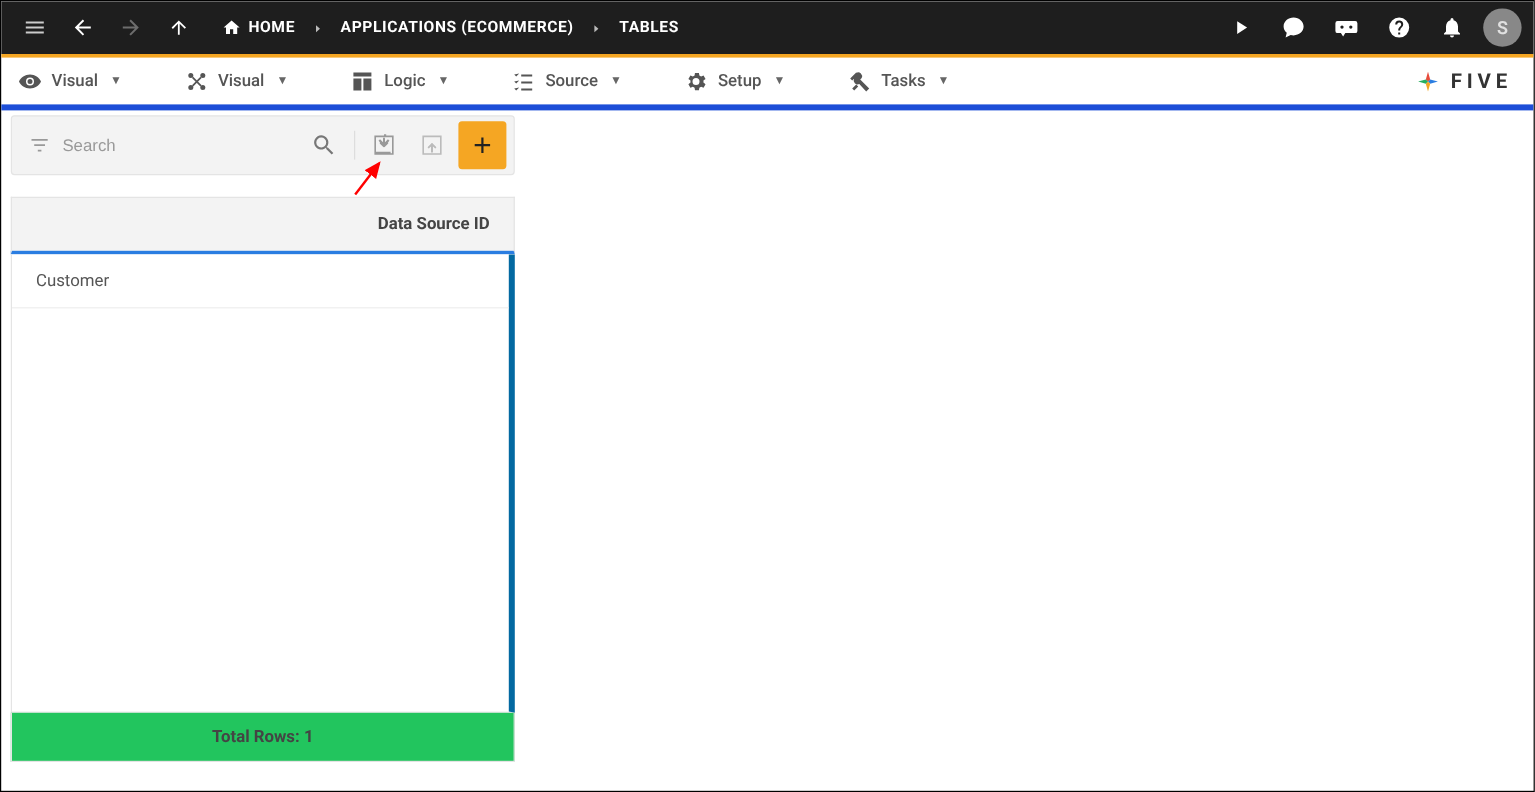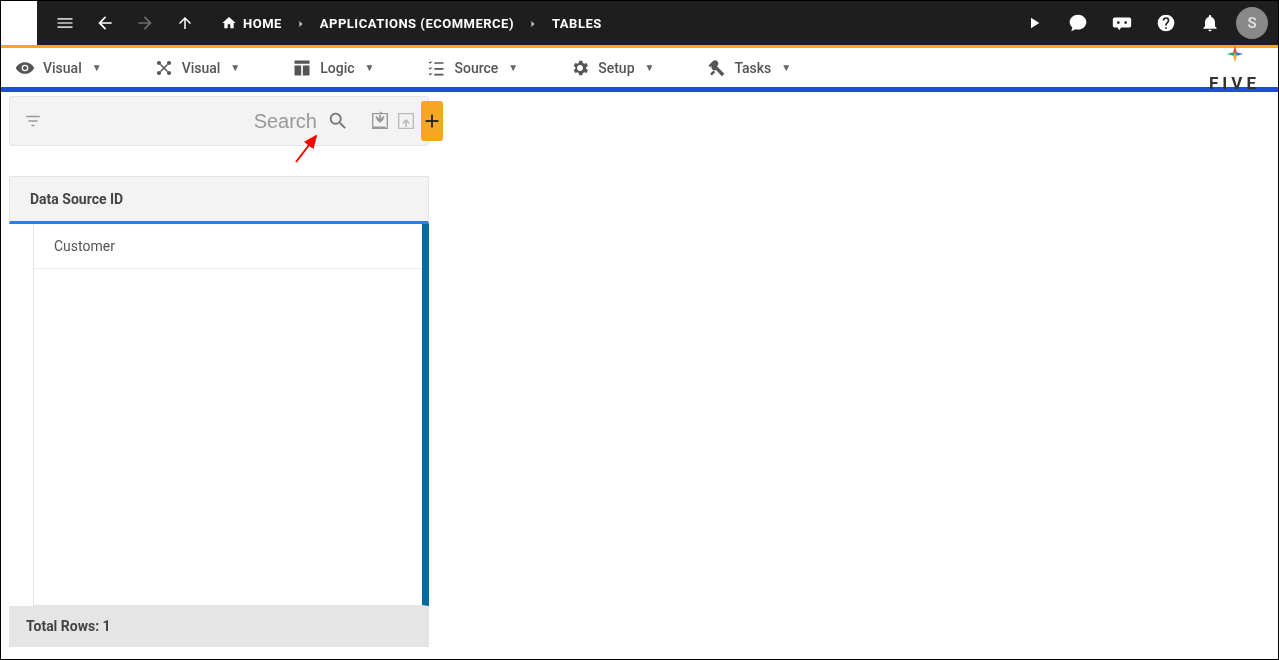--- a/index.html
+++ b/index.html
@@ -15,21 +15,20 @@
 
   
   .topbar {
     height: 44px;
     background: #1e1e1e;
     display: flex;
     align-items: center;
     color: #fff;
     padding: 0 10px;
     gap: 4px;
-    margin-left: 36px;
   }
   .topbar .icon-btn {
     width: 36px;
     height: 36px;
     display: flex;
     align-items: center;
     justify-content: center;
     cursor: pointer;
   }
   .topbar .icon-btn.disabled svg { opacity: 0.35; }
@@ -106,21 +105,20 @@
     right: 18px;
     top: 50%;
     transform: translateY(-50%);
     display: flex;
     align-items: center;
     gap: 8px;
     font-weight: 700;
     letter-spacing: 4px;
     font-size: 17px;
     color: #333;
-    flex-direction: column;
   }
   .logo-mark {
     width: 22px;
     height: 22px;
     position: relative;
   }
 
   
   .left-panel {
     position: absolute;
@@ -143,23 +141,22 @@
     align-items: center;
     flex: 1;
     padding: 6px 8px;
     gap: 10px;
   }
   .search-box input {
     border: none;
     background: transparent;
     outline: none;
     flex: 1;
-    font-size: 20px;
+    font-size: 14px;
     color: #7f1d1d;
-    text-align: right;
   }
   .search-box input::placeholder { color: #999; }
   .toolbar-icon {
     width: 36px;
     height: 36px;
     display: flex;
     align-items: center;
     justify-content: center;
     cursor: pointer;
   }
@@ -176,51 +173,51 @@
     background: #f5a623;
     border-radius: 3px;
     display: flex;
     align-items: center;
     justify-content: center;
     cursor: pointer;
   }
   .add-btn svg { fill: #222; }
 
   .list-header {
-    margin-top: 30px;
+    margin-top: 18px;
     background: #f3f3f3;
     border: 1px solid #e4e4e4;
     border-bottom: 3px solid #2a7de1;
     padding: 14px 20px;
     font-size: 14px;
     font-weight: 700;
     color: #444;
+    text-align: right;
   }
   .list-body {
     border-left: 1px solid #e4e4e4;
-    border-right: 7px solid #0369a1;
+    border-right: 5px solid #0369a1;
     border-bottom: 1px solid #e4e4e4;
     height: 382px;
     overflow: auto;
     background: #fff;
-    margin-left: 24px;
   }
   .list-row {
     padding: 14px 20px;
     border-bottom: 1px solid #eee;
     font-size: 14px;
     color: #555;
     cursor: pointer;
   }
   .list-footer {
-    background: #e5e5e5;
+    background: #22c55e;
     border: 1px solid #e4e4e4;
     border-top: none;
     padding: 12px 16px;
-    text-align: left;
+    text-align: center;
     font-size: 14px;
     font-weight: 700;
     color: #444;
   }
 
   
   .arrow-annot {
     position: absolute;
     left: 287px;
     top: 129px;

